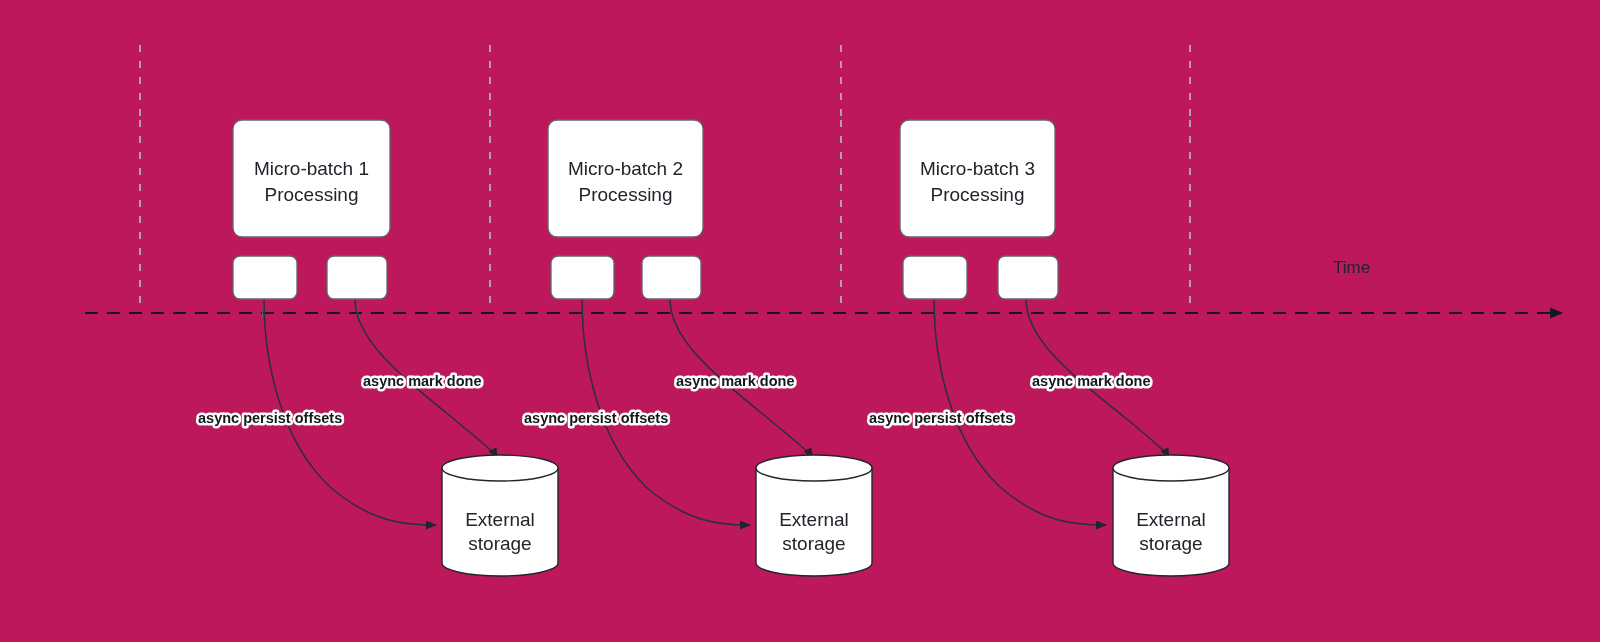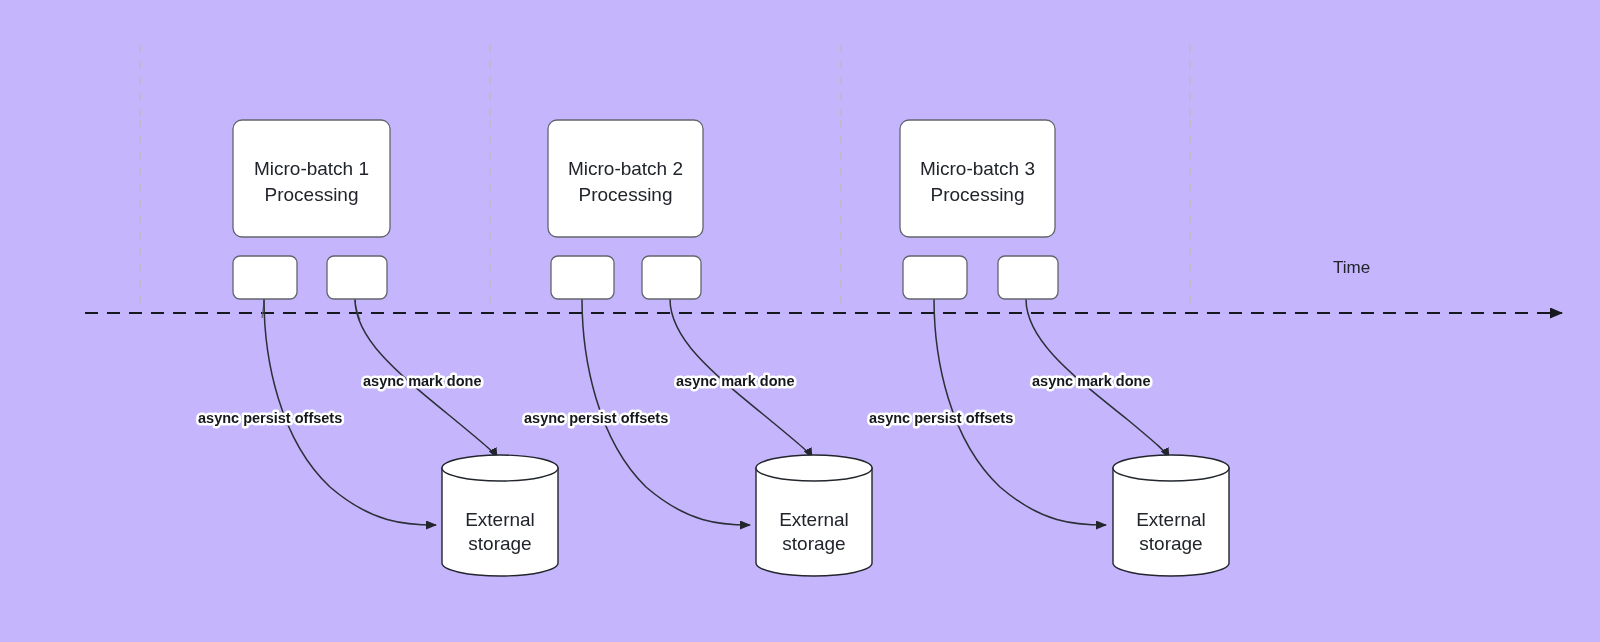--- a/index.html
+++ b/index.html
@@ -7,21 +7,21 @@
     padding: 0;
     background: #ffffff;
   }
   body {
     font-family: "Liberation Sans", sans-serif;
   }
   #canvas {
     position: relative;
     width: 1600px;
     height: 642px;
-    background: #c4b5fd;
+    background: #be185d;
     overflow: hidden;
   }
   #diagram-svg {
     position: absolute;
     left: 0;
     top: 0;
     width: 1600px;
     height: 642px;
   }
   .box-label {

